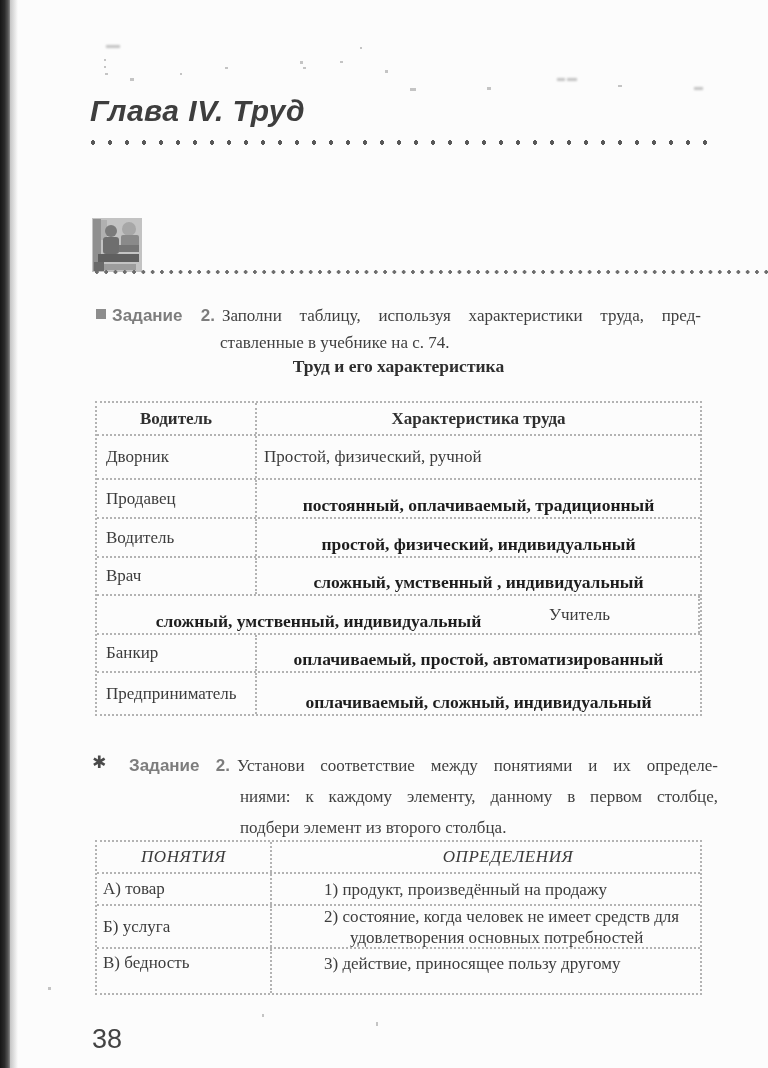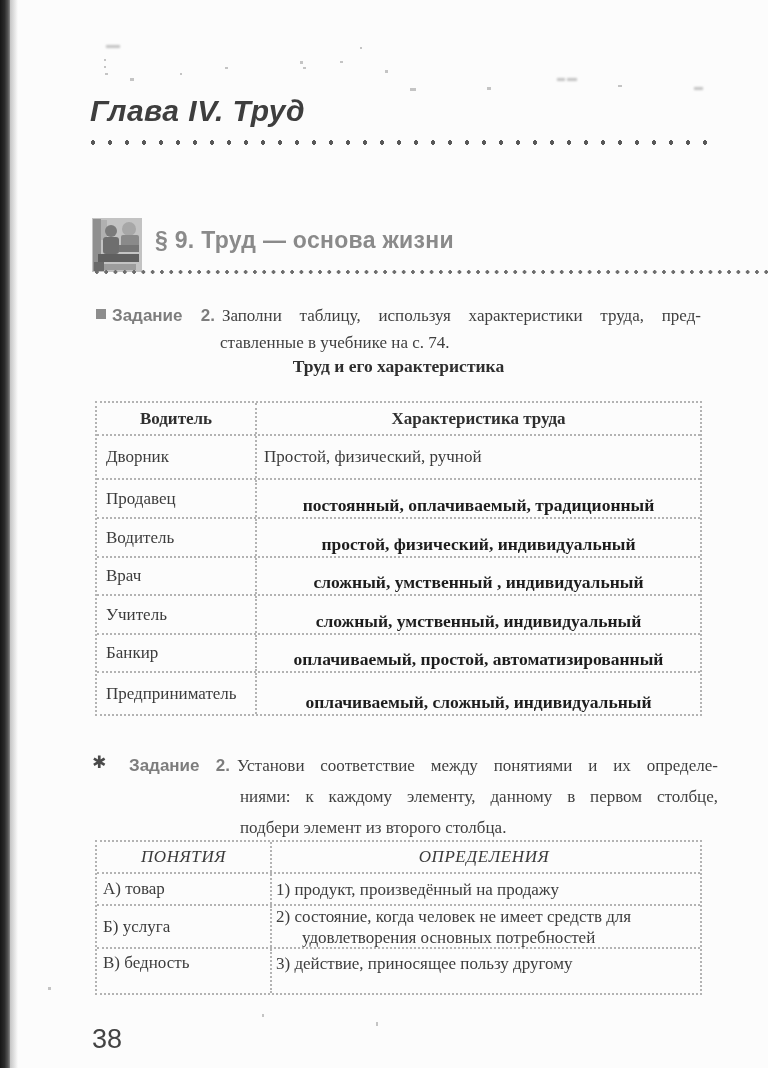--- a/index.html
+++ b/index.html
@@ -71,21 +71,21 @@
   .t1 .c1 { width:160px; padding-left:9px; }
   .t2 .c1 { width:175px; padding-left:6px; }
   .c2 { flex:1; }
   .hc { justify-content:center; align-items:center; font-weight:700; color:#2f2f2f; padding-left:0 !important; }
   .t2 .hc { font-weight:400; letter-spacing:.6px; color:#3a3a3a;font-style:italic; }
   .t1 .printed { align-items:center; padding-left:7px; }
   .t1 .answer {
     justify-content:center; align-items:flex-end; padding-bottom:1px;
     font-weight:700; color:#1d1d1d; font-size:17.5px;
   }
-  .t2 .c2 { align-items:center; padding:2px 4px; }
+  .t2 .c2 { align-items:center; padding:2px 4px;margin-left:48px; }
   .hang { display:block; padding-left:26px; text-indent:-26px; line-height:21px; }
   .row.topalign .cell { align-items:flex-start; padding-top:4px; }
   
   .pgnum {
     position:absolute; left:92px; top:1024px;
     font-family:"Liberation Sans", sans-serif; font-size:27px; color:#434343;
   }
   
   .speck { position:absolute; background:#969696; opacity:.55; }
   .blur { filter:blur(1px); }
@@ -133,21 +133,20 @@
       <circle cx="19" cy="13" r="6" fill="#7a7a7a"></circle>
       <circle cx="37" cy="11" r="7" fill="#a7a7a7"></circle>
       <rect x="11" y="19" width="16" height="17" rx="3" fill="#6e6e6e"></rect>
       <rect x="29" y="17" width="18" height="13" rx="2" fill="#8a8a8a"></rect>
       <rect x="27" y="27" width="20" height="7" fill="#757575"></rect>
       <rect x="6" y="36" width="41" height="8" fill="#5f5f5f"></rect>
       <rect x="8" y="46" width="36" height="6" fill="#9c9c9c"></rect>
       <rect x="2" y="44" width="10" height="9" fill="#6a6a6a"></rect>
     </svg>
   </div>
-  <div class="section-title">§ 9. Труд — основа жизни</div>
   <div class="dots dots-sm"></div>
 
   <span class="sq-bullet"></span>
   <div class="para task1">
     <div class="pline just"><span class="task-label">Задание 2.</span><span>Заполни таблицу, используя характеристики труда, пред-</span></div>
     <div class="pline cont1">ставленные в учебнике на с. 74.</div>
   </div>
 
   <div class="tbl-caption">Труд и его характеристика</div>
   <div class="tbl t1">
@@ -165,22 +164,22 @@
     </div>
     <div class="row" style="height:39px">
       <div class="cell c1">Водитель</div>
       <div class="cell c2 answer">простой, физический, индивидуальный</div>
     </div>
     <div class="row" style="height:38px">
       <div class="cell c1">Врач</div>
       <div class="cell c2 answer">сложный, умственный , индивидуальный</div>
     </div>
     <div class="row" style="height:39px">
+      <div class="cell c2 answer">сложный, умственный, индивидуальный</div>
       <div class="cell c1">Учитель</div>
-      <div class="cell c2 answer">сложный, умственный, индивидуальный</div>
     </div>
     <div class="row" style="height:38px">
       <div class="cell c1">Банкир</div>
       <div class="cell c2 answer">оплачиваемый, простой, автоматизированный</div>
     </div>
     <div class="row" style="height:41px">
       <div class="cell c1">Предприниматель</div>
       <div class="cell c2 answer">оплачиваемый, сложный, индивидуальный</div>
     </div>
   </div>

